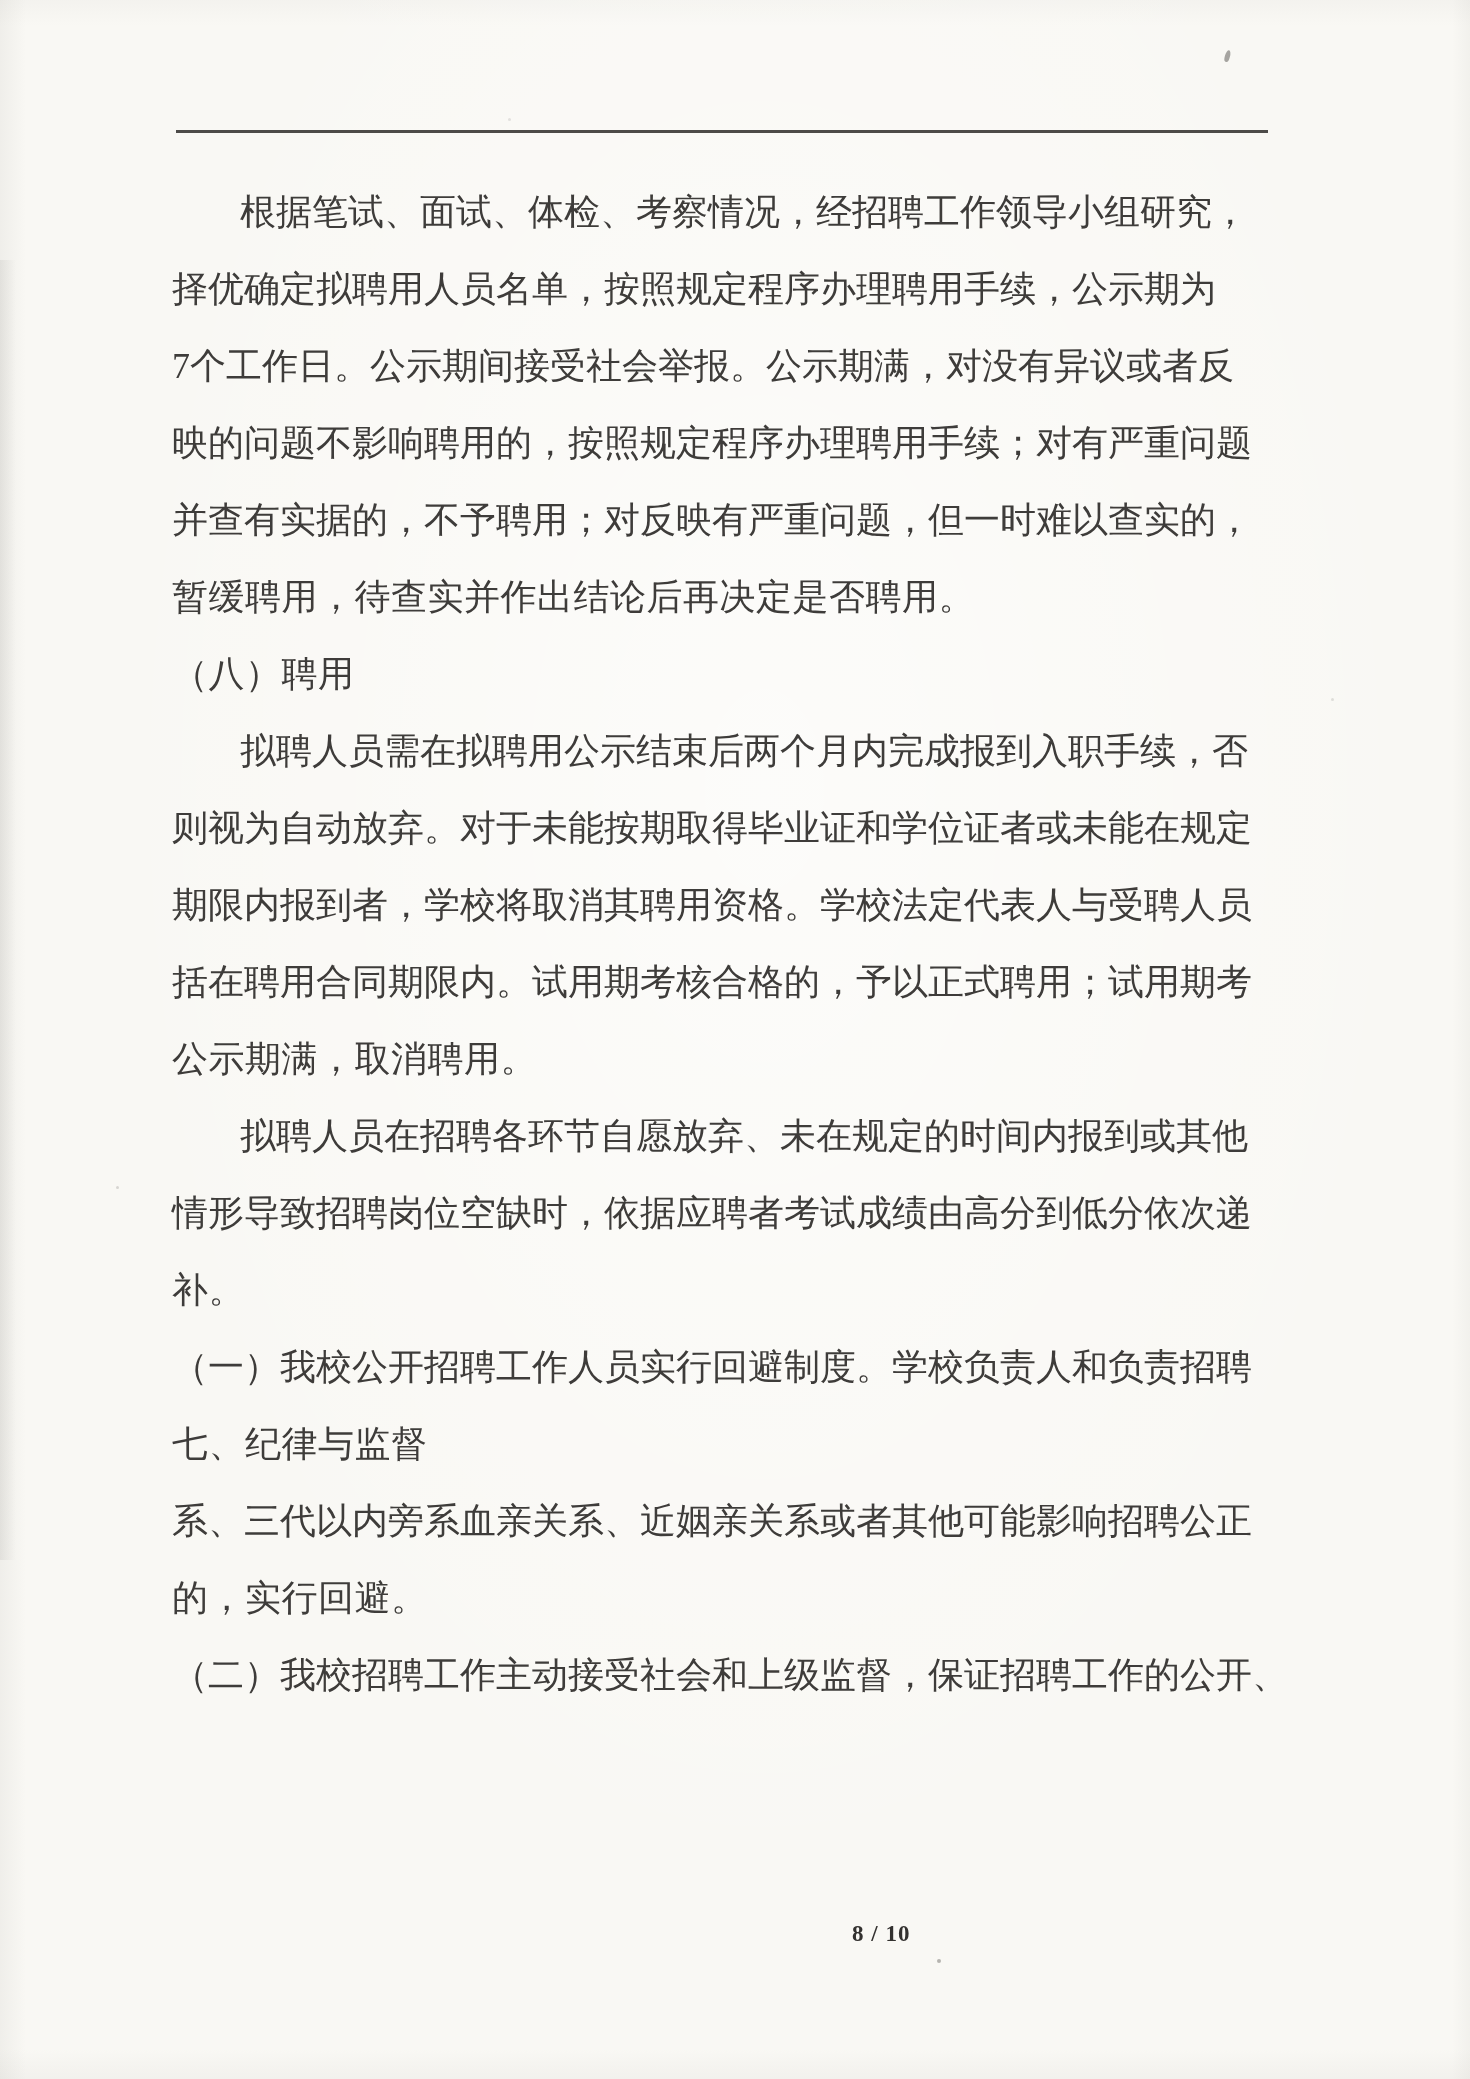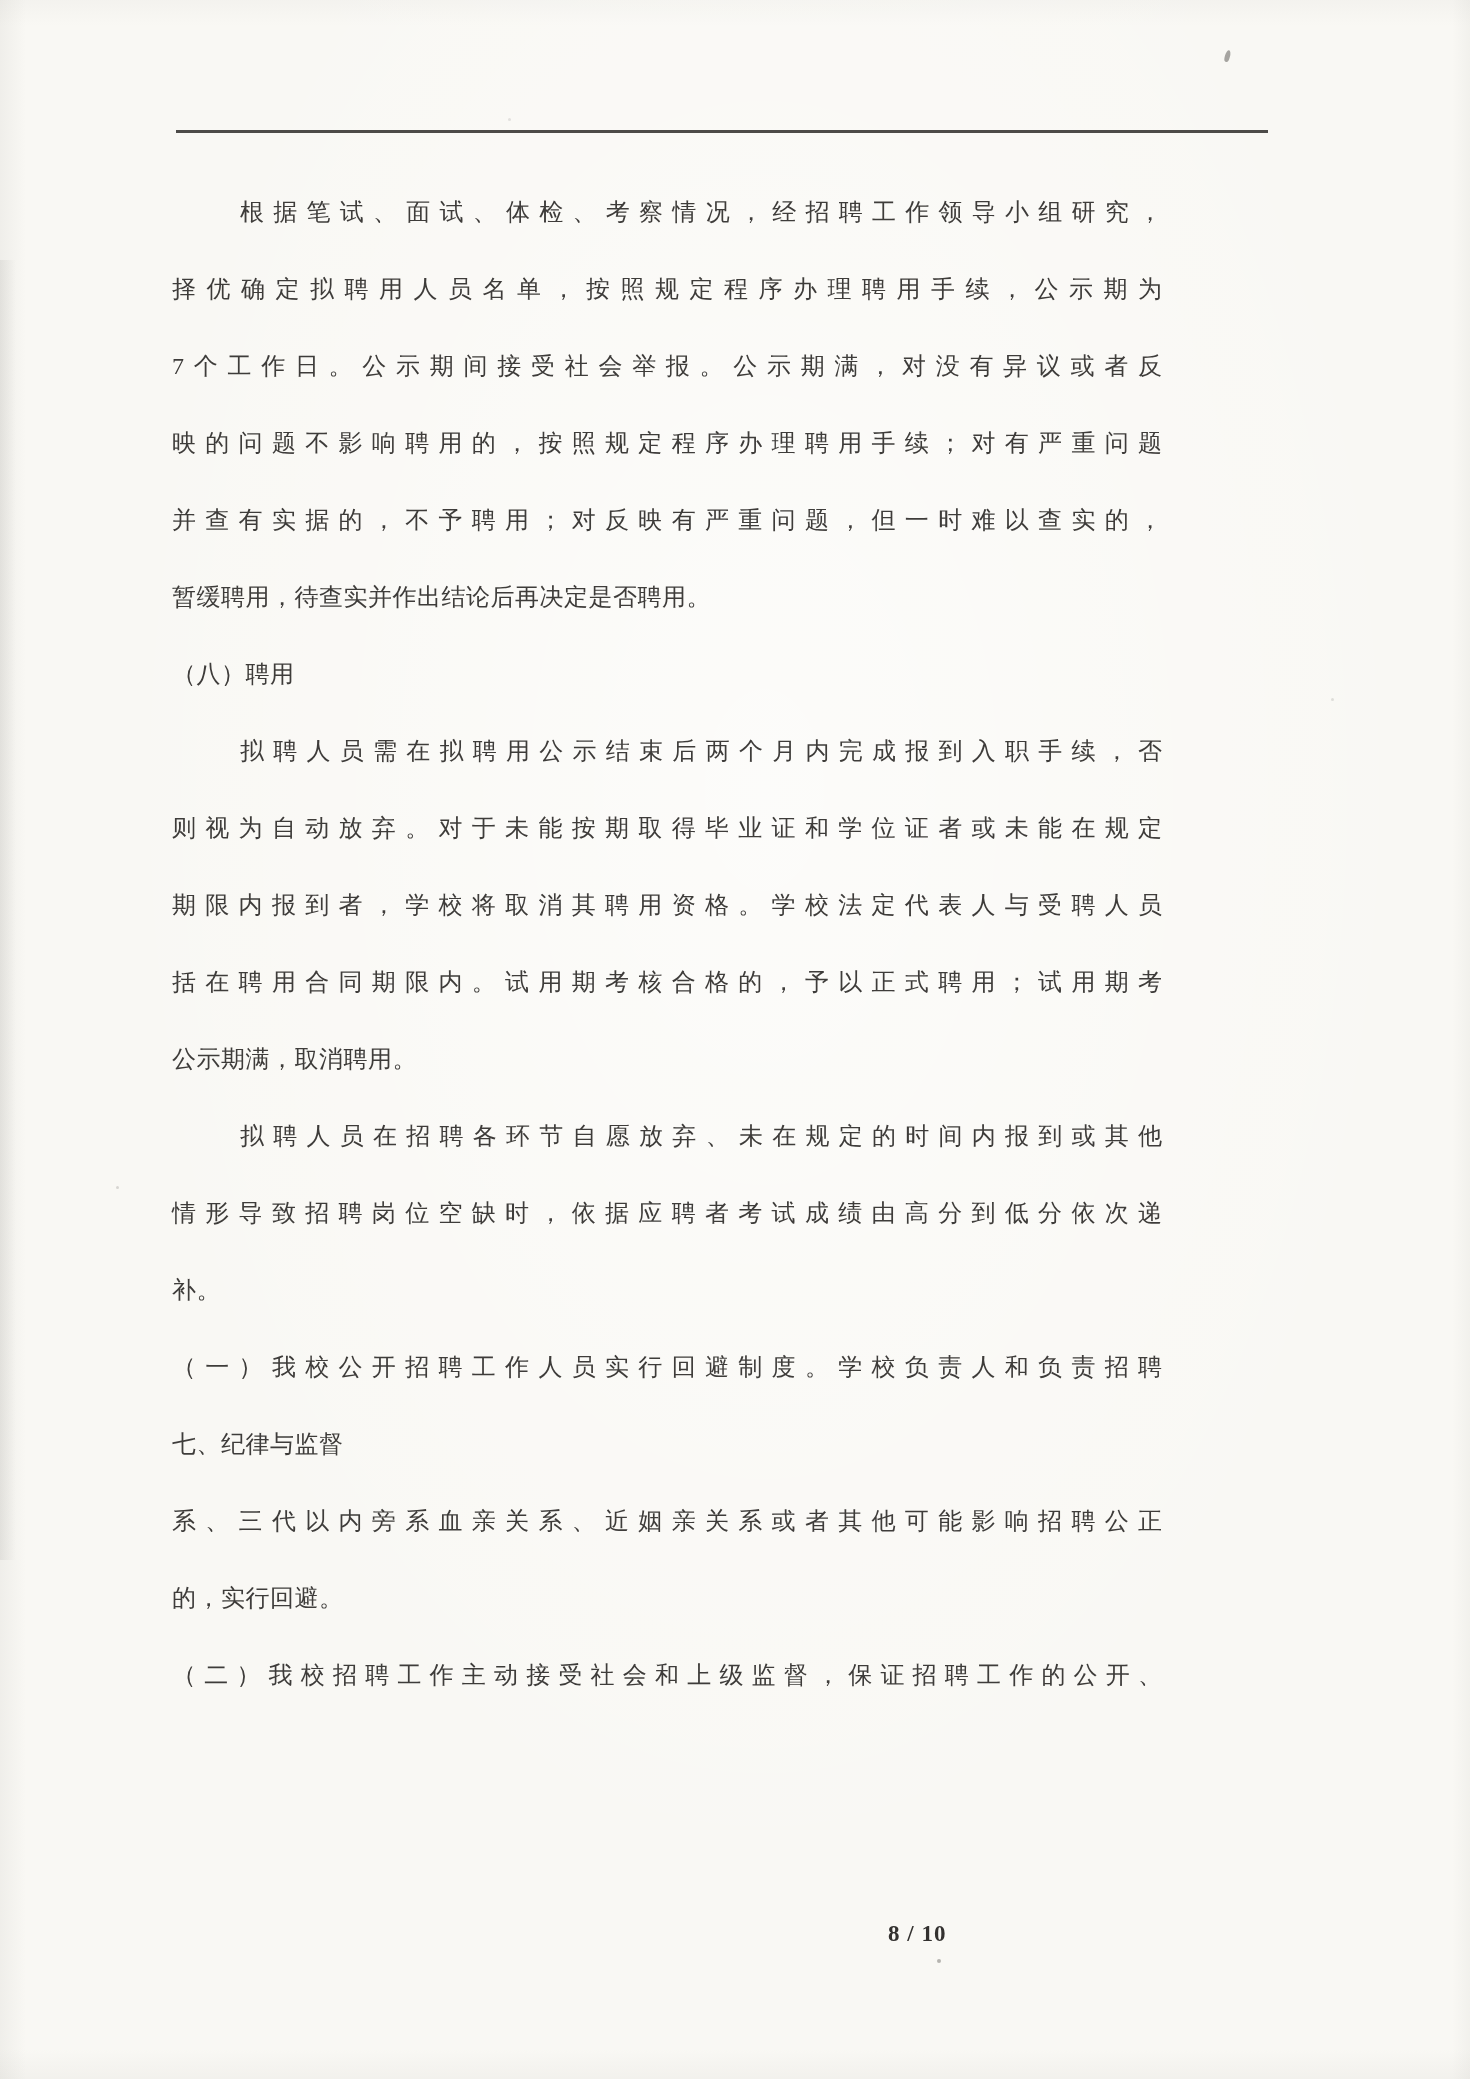--- a/index.html
+++ b/index.html
@@ -22,33 +22,33 @@
   }
   .header-rule{
     position:absolute;left:176px;top:130px;width:1092px;height:3px;
     background:#4d4b48;
   }
   .content{
     position:absolute;left:172px;top:174px;width:990px;
   }
   .line{
     height:77px;line-height:77px;
-    font-size:24px;color:#3e3c3a;
+    font-size:36px;color:#3e3c3a;
     white-space:nowrap;
     letter-spacing:0.5px;
   }
   .line.justify{
     text-align:justify;
     text-align-last:justify;
     text-justify:inter-character;
     letter-spacing:0;
   }
   .line.indent{ text-indent:68px; }
   .page-number{
-    position:absolute;left:888px;top:1921px;
+    position:absolute;left:852px;top:1921px;
     font-size:23px;font-weight:bold;color:#33312f;
     letter-spacing:1px;
   }
   
   .tick-artifact{
     position:absolute;left:1225px;top:50px;width:5px;height:12px;
     background:#8a8884;border-radius:60% 60% 50% 50%;
     transform:rotate(16deg);opacity:.75;
   }
   .speck{position:absolute;border-radius:50%;background:rgba(100,98,94,.45);}

